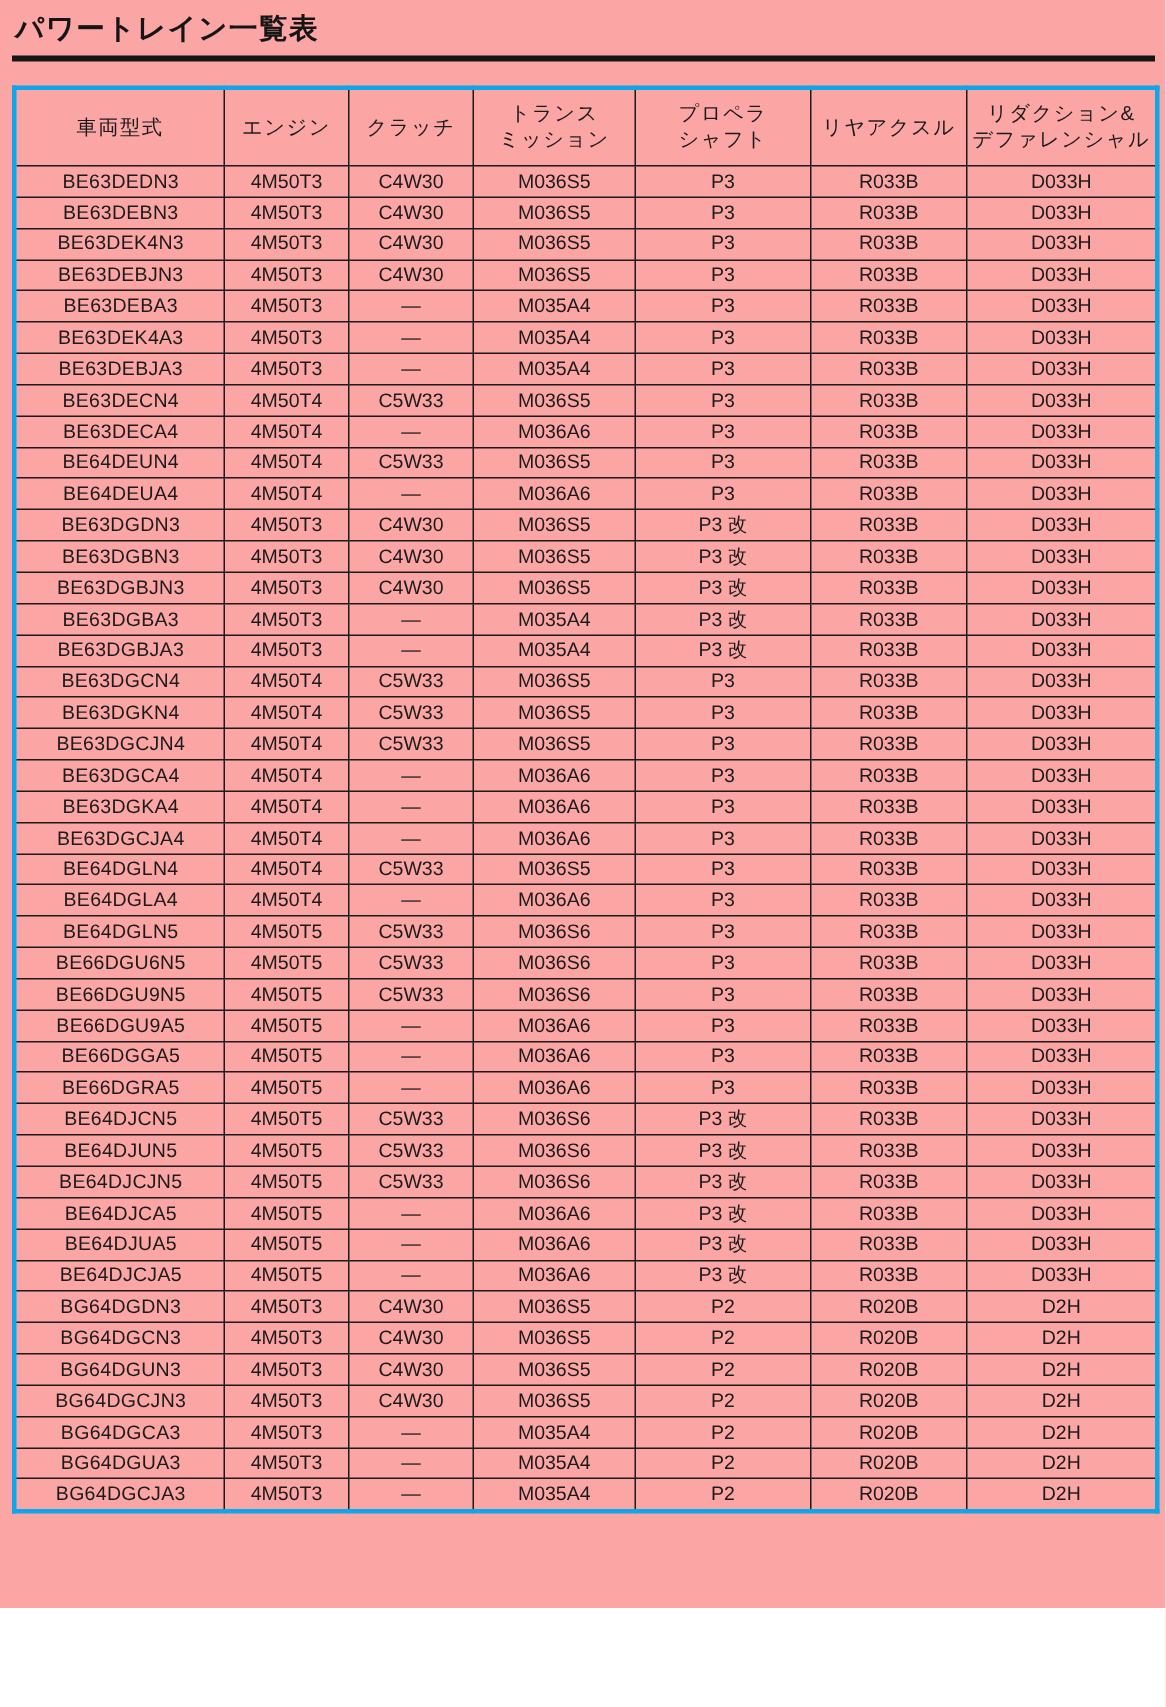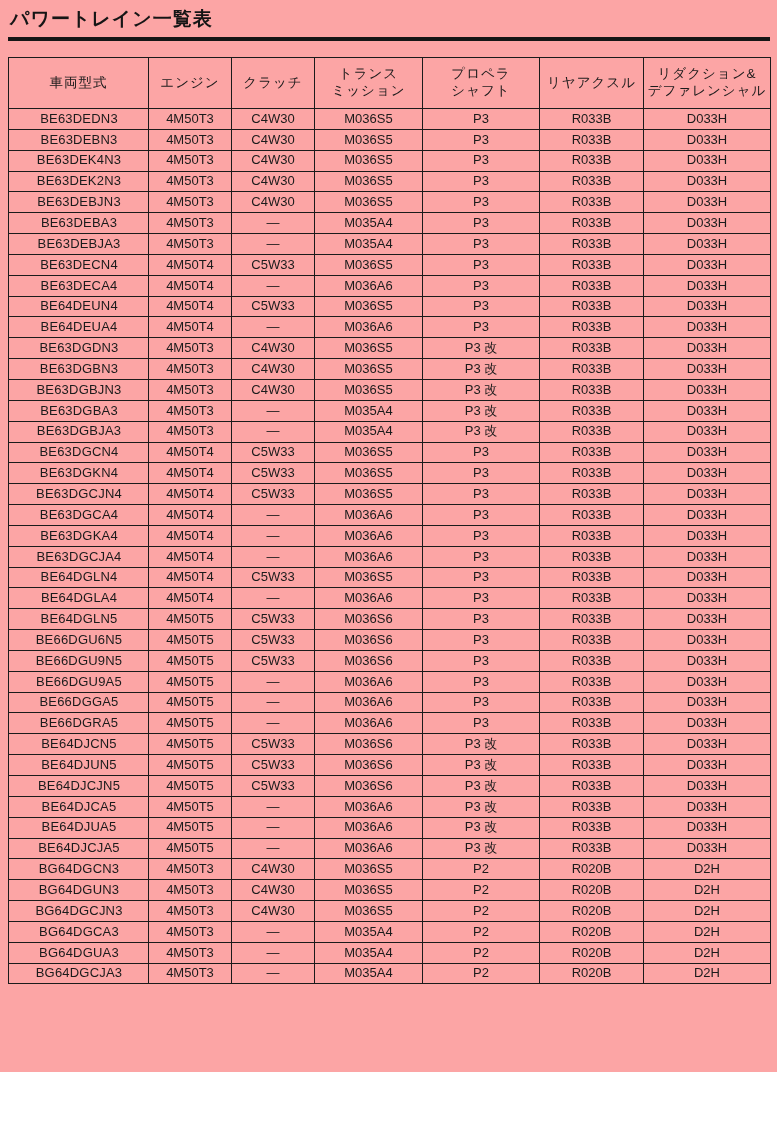--- a/index.html
+++ b/index.html
@@ -36,21 +36,21 @@
     height: 4px;
     background: #161616;
   }
   table.powertrain {
     position: absolute;
     left: 8px;
     top: 57px;
     width: 762px;
     border-collapse: collapse;
     table-layout: fixed;
-    border: 1px solid #0ea5e9;
+    border: 3px solid #0ea5e9;
   }
   table.powertrain th,
   table.powertrain td {
     border: 1px solid #1b1b1b;
     padding: 0 2px;
     font-size: 13px;
     line-height: 1.25;
     color: #1b1b1b;
     overflow: hidden;
   }
@@ -128,47 +128,47 @@
         <tr>
           <td class="model">BE63DEK4N3</td>
           <td>4M50T3</td>
           <td>C4W30</td>
           <td>M036S5</td>
           <td>P3</td>
           <td>R033B</td>
           <td>D033H</td>
         </tr>
         <tr>
-          <td class="model">BE63DEK2N3</td>
-          <td>4M50T3</td>
-          <td>C4W30</td>
-          <td>M036S5</td>
-          <td>P3</td>
-          <td>R033B</td>
-          <td>D033H</td>
-        </tr>
-        <tr>
           <td class="model">BE63DEBJN3</td>
           <td>4M50T3</td>
           <td>C4W30</td>
           <td>M036S5</td>
           <td>P3</td>
           <td>R033B</td>
           <td>D033H</td>
         </tr>
         <tr>
           <td class="model">BE63DEBA3</td>
           <td>4M50T3</td>
           <td>—</td>
           <td>M035A4</td>
           <td>P3</td>
           <td>R033B</td>
           <td>D033H</td>
         </tr>
         <tr>
+          <td class="model">BE63DEK4A3</td>
+          <td>4M50T3</td>
+          <td>—</td>
+          <td>M035A4</td>
+          <td>P3</td>
+          <td>R033B</td>
+          <td>D033H</td>
+        </tr>
+        <tr>
           <td class="model">BE63DEBJA3</td>
           <td>4M50T3</td>
           <td>—</td>
           <td>M035A4</td>
           <td>P3</td>
           <td>R033B</td>
           <td>D033H</td>
         </tr>
         <tr>
           <td class="model">BE63DECN4</td>
@@ -423,20 +423,29 @@
           <td>D033H</td>
         </tr>
         <tr>
           <td class="model">BE64DJCJA5</td>
           <td>4M50T5</td>
           <td>—</td>
           <td>M036A6</td>
           <td>P3 改</td>
           <td>R033B</td>
           <td>D033H</td>
+        </tr>
+        <tr>
+          <td class="model">BG64DGDN3</td>
+          <td>4M50T3</td>
+          <td>C4W30</td>
+          <td>M036S5</td>
+          <td>P2</td>
+          <td>R020B</td>
+          <td>D2H</td>
         </tr>
         <tr>
           <td class="model">BG64DGCN3</td>
           <td>4M50T3</td>
           <td>C4W30</td>
           <td>M036S5</td>
           <td>P2</td>
           <td>R020B</td>
           <td>D2H</td>
         </tr>

